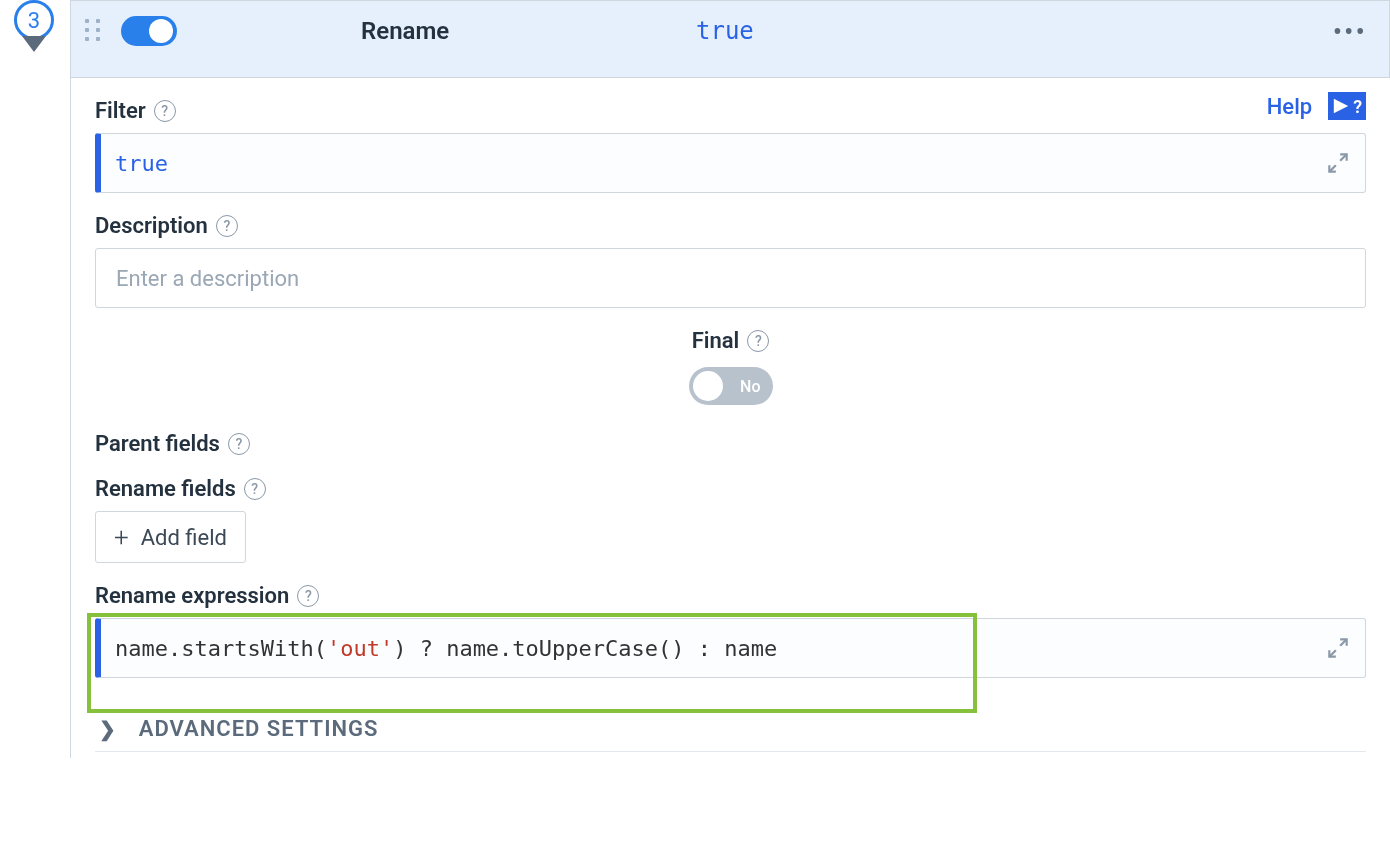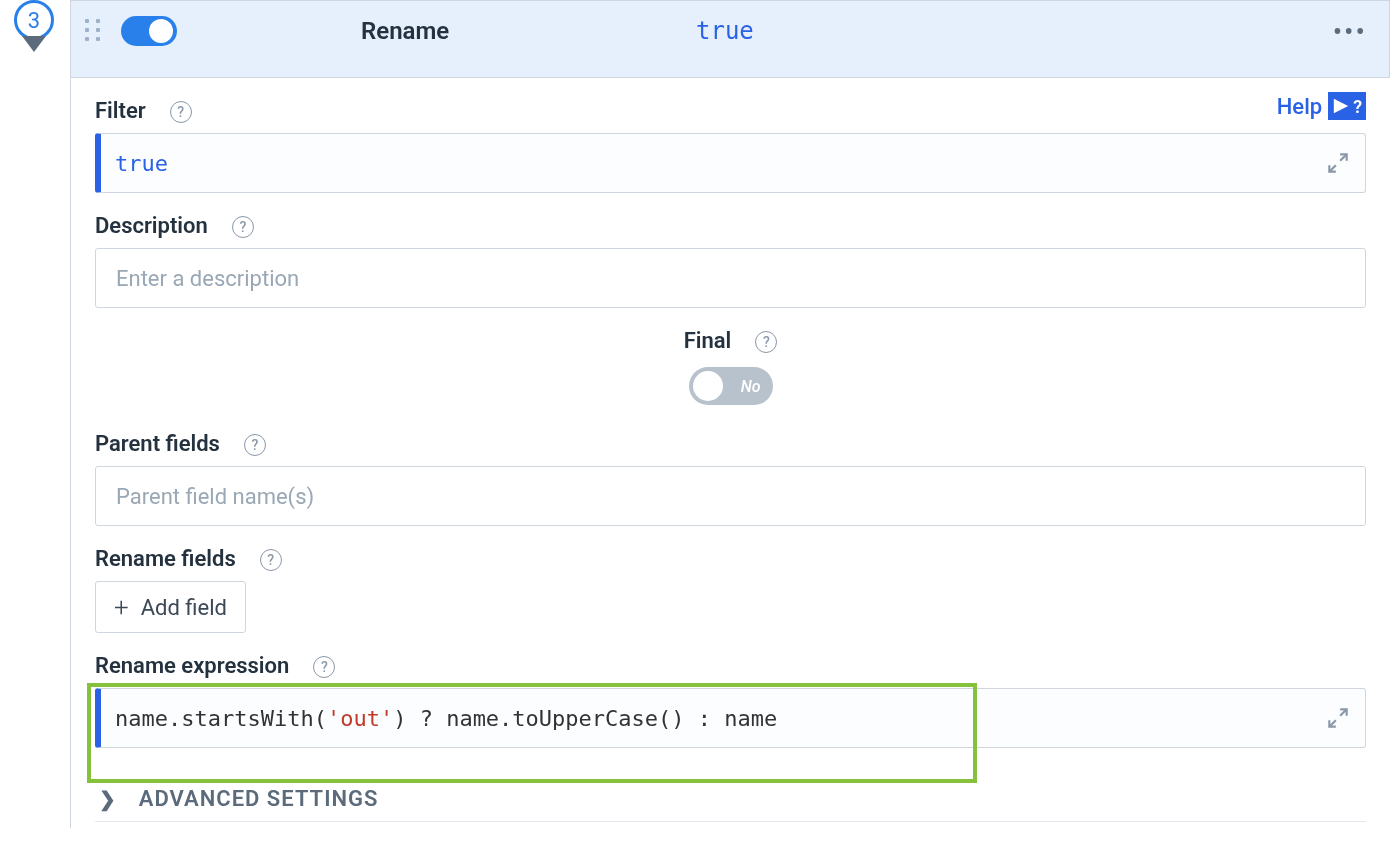--- a/index.html
+++ b/index.html
@@ -85,21 +85,21 @@
 .header-value {
   font-size: 24px; font-family: Menlo, Consolas, monospace;
   color: #2a62e6; position: absolute; left: 625px;
 }
 .kebab { margin-left: auto; font-size: 28px; color: #5b6b7c; letter-spacing: 2px; }
 
 .card-body { padding: 20px 24px 6px; position: relative; }
 
 .field-row { margin-bottom: 20px; }
 .field-label {
-  display: flex; align-items: flex-end; gap: 24px;
+  display: flex; align-items: center; gap: 8px;
   font-size: 22px; font-weight: 600; color: #24313f;
   margin-bottom: 10px;
 }
 .help-icon {
   display: inline-flex; align-items: center; justify-content: center;
   width: 22px; height: 22px; border: 1.5px solid #8a98a8; border-radius: 50%;
   font-size: 14px; font-weight: 500; color: #8a98a8;
 }
 .code-input, .text-input {
   width: 100%; border: 1px solid #cfd6de; border-radius: 3px;
@@ -117,21 +117,20 @@
 .popout {
   position: absolute; right: 14px; top: 50%; transform: translateY(-50%);
   width: 26px; height: 26px; color: #8a98a8;
 }
 .popout svg { width: 26px; height: 26px; }
 
 .final-row { display: flex; align-items: center; gap: 14px; margin-bottom: 26px; flex-direction: column; }
 .toggle-off {
   width: 84px; height: 38px; border-radius: 19px; background: #b8c2cd;
   position: relative;
-  font-style: italic;
 }
 .toggle-off::before {
   content: ""; position: absolute; left: 4px; top: 4px;
   width: 30px; height: 30px; border-radius: 50%; background: #fff;
 }
 .toggle-off .lbl {
   position: absolute; right: 12px; top: 50%; transform: translateY(-50%);
   font-size: 16px; color: #fff; font-weight: 500;
 }
 
@@ -150,21 +149,21 @@
   font-size: 22px; font-weight: 600; color: #5b6b7c;
   letter-spacing: 1px;
   padding: 18px 0 10px 4px;
   border-bottom: 1px solid #e3e8ee;
   margin-top: 10px;
 }
 .adv-row .chev { font-size: 20px; color: #5b6b7c; }
 
 .help-link {
   position: absolute; right: 24px; top: 14px;
-  display: flex; align-items: center; gap: 6px;
+  display: flex; align-items: center; gap: 16px;
   color: #2a62e6; font-size: 22px; font-weight: 500;
 }
 .help-badge {
   display: inline-flex; align-items: center;
   background: #2a62e6; color: #fff; height: 28px;
   padding: 0 4px;
 }
 .help-badge svg { width: 18px; height: 18px; }
 .help-badge .q { font-size: 18px; margin-left: 3px; font-weight: 600; }
 
@@ -255,23 +254,20 @@
         </span>
         <div class="toggle-off">
           <span class="lbl">No</span>
         </div>
       </div>
 
       <div class="field-row">
         <div class="field-label">
           <span>Parent fields</span>
           <span class="help-icon">?</span>
-        </div>
-        <div class="text-input">
-          <span>Parent field name(s)</span>
         </div>
       </div>
 
       <div class="field-row">
         <div class="field-label">
           <span>Rename fields</span>
           <span class="help-icon">?</span>
         </div>
         <div class="add-btn">
           <span class="plus">+</span>

